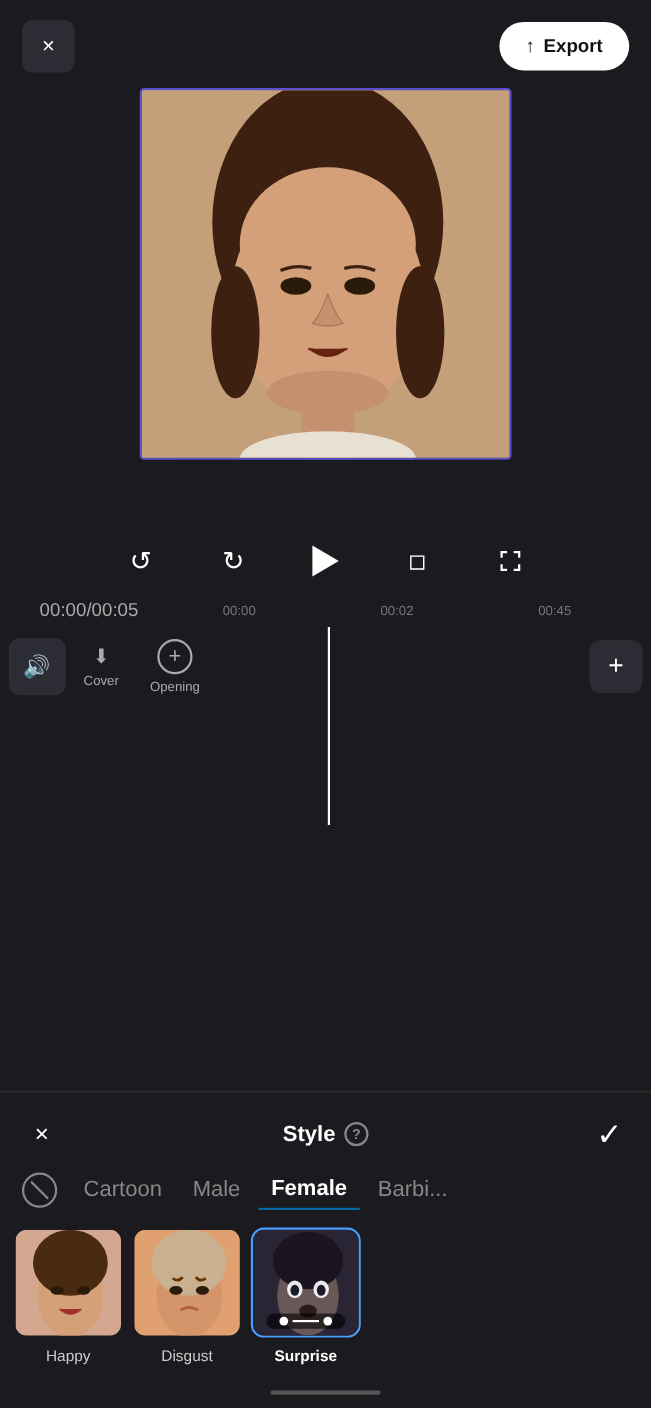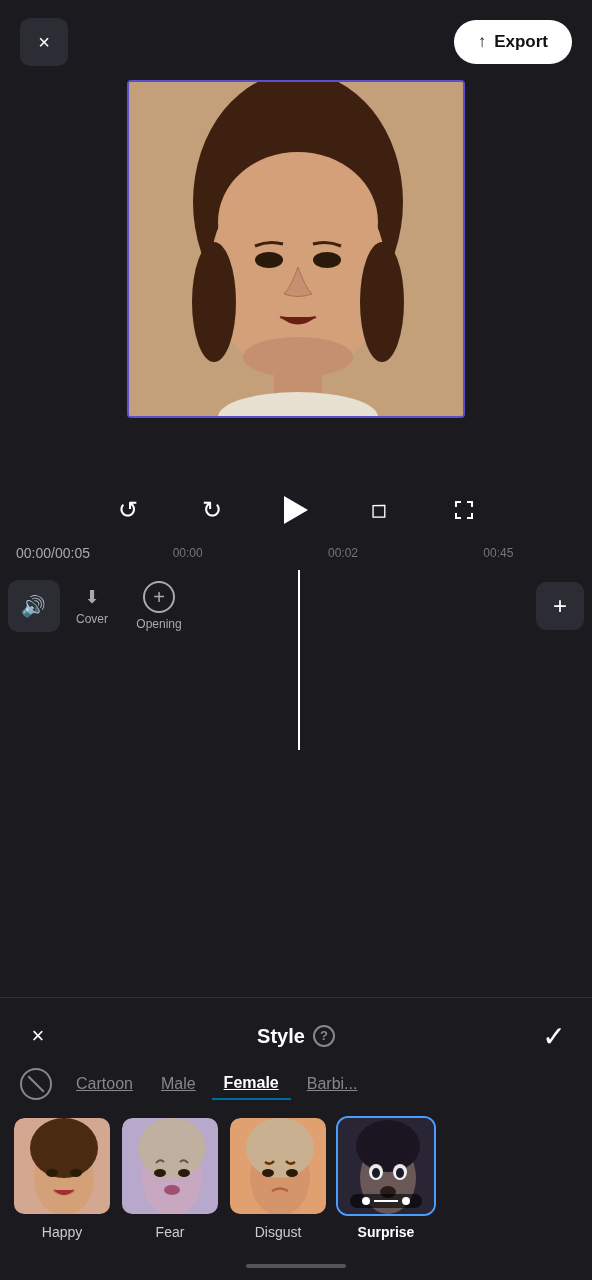--- a/index.html
+++ b/index.html
@@ -111,21 +111,22 @@
       top: 545px;
       left: 0; right: 0;
       padding: 0 16px;
       display: flex;
       align-items: center;
       justify-content: space-between;
     }
 
     .time-label {
       color: #aaa;
-      font-size: 14px;
+      font-size: 17px;
+      margin-left: 20px;
     }
 
     .time-mark {
       color: #777;
       font-size: 12px;
     }
 
     
     .timeline-track {
       position: absolute;
@@ -276,26 +277,25 @@
       scrollbar-width: none;
       border-bottom: none;
       margin-bottom: 8px;
     }
 
     .category-tabs::-webkit-scrollbar { display: none; }
 
     .cat-tab {
       padding: 6px 12px;
       color: #888;
-      font-size: 16px;
+      font-size: 20px;
       white-space: nowrap;
       background: none;
       border: none;
       cursor: pointer;
-      text-decoration: underline;
     }
 
     .cat-tab.active {
       color: white;
       font-weight: 700;
       border-bottom: 2px solid #0369a1;
     }
 
     .no-style-icon {
       width: 32px; height: 32px;
@@ -531,35 +531,20 @@
           <ellipse cx="50" cy="30" rx="34" ry="30" fill="#4a2a10"></ellipse>
           <ellipse cx="38" cy="55" rx="6" ry="4" fill="#2a1a0a"></ellipse>
           <ellipse cx="62" cy="55" rx="6" ry="4" fill="#2a1a0a"></ellipse>
           <path d="M40 72 Q50 80 60 72" stroke="#c06060" stroke-width="2.5" fill="none"></path>
           <path d="M40 72 Q50 82 60 72" fill="#a03030"></path>
         </svg>
       </div>
       <span class="style-label">Happy</span>
     </div>
 
-    <div class="style-item">
-      <div class="style-thumb">
-        <svg width="100" height="100" viewBox="0 0 100 100">
-          <rect width="100" height="100" rx="10" fill="#b8a8cc"></rect>
-          <ellipse cx="50" cy="60" rx="30" ry="38" fill="#c8a8c0"></ellipse>
-          <ellipse cx="50" cy="30" rx="34" ry="30" fill="#c0b0a0"></ellipse>
-          <ellipse cx="38" cy="55" rx="6" ry="4" fill="#2a1a0a"></ellipse>
-          <ellipse cx="62" cy="55" rx="6" ry="4" fill="#2a1a0a"></ellipse>
-          <path d="M34 45 Q38 40 42 44" stroke="#555" stroke-width="2" fill="none"></path>
-          <path d="M58 44 Q62 40 66 45" stroke="#555" stroke-width="2" fill="none"></path>
-          <ellipse cx="50" cy="72" rx="8" ry="5" fill="#a05070"></ellipse>
-        </svg>
-      </div>
-      <span class="style-label">Fear</span>
-    </div>
 
 
     <div class="style-item">
       <div class="style-thumb">
         <svg width="100" height="100" viewBox="0 0 100 100">
           <rect width="100" height="100" rx="10" fill="#e0a070"></rect>
           <ellipse cx="50" cy="60" rx="30" ry="38" fill="#d4956a"></ellipse>
           <ellipse cx="50" cy="30" rx="34" ry="30" fill="#c8b090"></ellipse>
           <ellipse cx="38" cy="55" rx="6" ry="4" fill="#2a1a0a"></ellipse>
           <ellipse cx="62" cy="55" rx="6" ry="4" fill="#2a1a0a"></ellipse>

